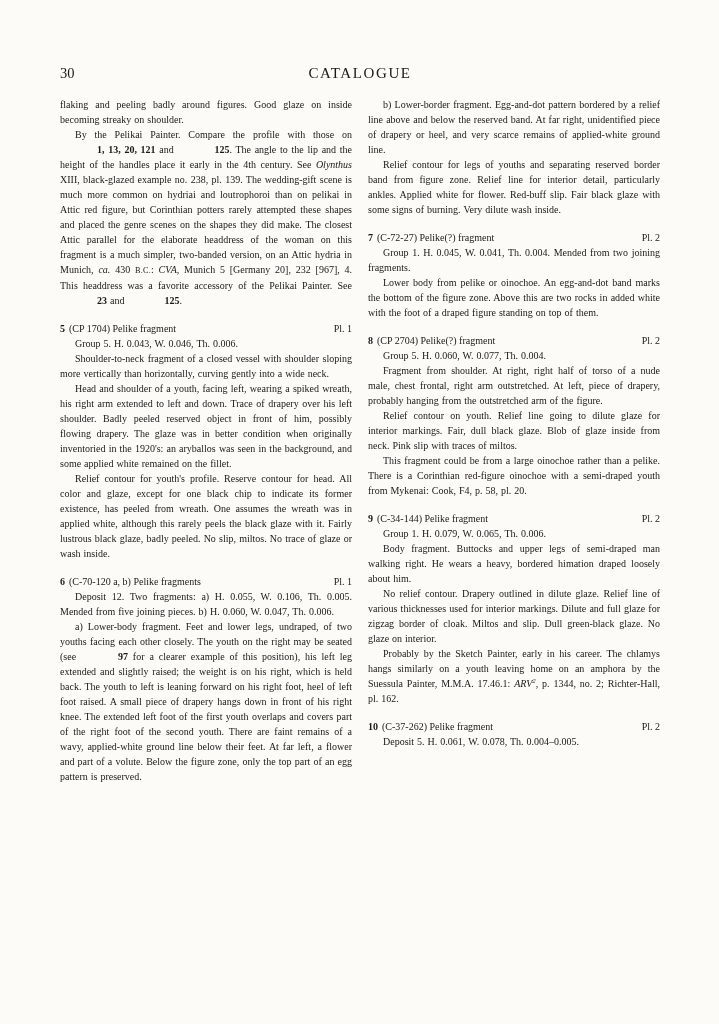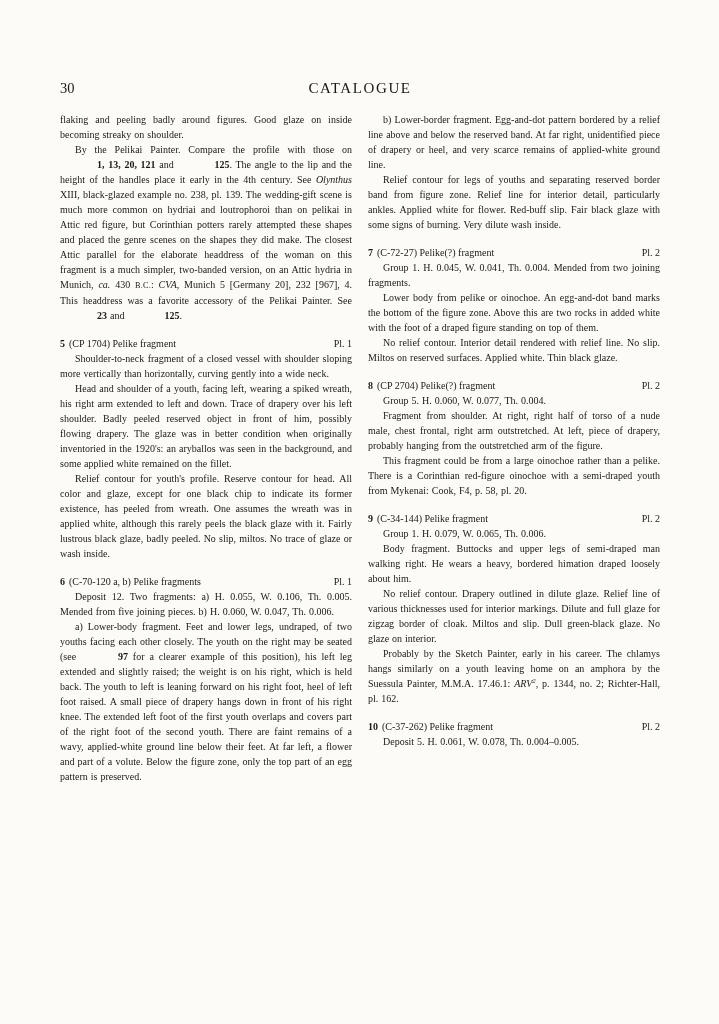--- a/index.html
+++ b/index.html
@@ -12,21 +12,21 @@
     width:719px;
     height:1024px;
     margin:0 auto;
     background:#fcfbf8;
     color:#1b1916;
     overflow:hidden;
   }
   .content{
     position:absolute;
     left:60px;
-    top:80px;
+    top:65px;
     width:600px;
   }
   .page-header{
     position:relative;
     height:17px;
     margin-bottom:15px;
   }
   .page-num{
     position:absolute;
     left:0;top:0;
@@ -83,20 +83,21 @@
     <div class="cols">
 
       <div class="col">
         <p class="para noindent"><span>flaking and peeling badly around figures. Good glaze on inside becoming streaky on shoulder.</span></p>
         <p class="para"><span>By the Pelikai Painter. Compare the profile with those on </span><span class="b">1, 13, 20, 121</span><span> and </span><span class="b">125</span><span>. The angle to the lip and the height of the handles place it early in the 4th century. See </span><span class="i">Olynthus</span><span> XIII, black-glazed example no. 238, pl. 139. The wedding-gift scene is much more common on hydriai and loutrophoroi than on pelikai in Attic red figure, but Corinthian potters rarely attempted these shapes and placed the genre scenes on the shapes they did make. The closest Attic parallel for the elaborate headdress of the woman on this fragment is a much simpler, two-banded version, on an Attic hydria in Munich, </span><span class="i">ca.</span><span> 430 </span><span class="sc">B.C.</span><span>: </span><span class="i">CVA</span><span>, Munich 5 [Germany 20], 232 [967], 4. This headdress was a favorite accessory of the Pelikai Painter. See </span><span class="b">23</span><span> and </span><span class="b">125</span><span>.</span></p>
 
         <div class="entry-head">
           <span><span class="eh-num">5</span><span class="eh-title">(CP 1704) Pelike fragment</span></span>
           <span class="eh-plate">Pl. 1</span>
         </div>
+        <p class="para"><span>Group 5. H. 0.043, W. 0.046, Th. 0.006.</span></p>
         <p class="para"><span>Shoulder-to-neck fragment of a closed vessel with shoulder sloping more vertically than horizontally, curving gently into a wide neck.</span></p>
         <p class="para"><span>Head and shoulder of a youth, facing left, wearing a spiked wreath, his right arm extended to left and down. Trace of drapery over his left shoulder. Badly peeled reserved object in front of him, possibly flowing drapery. The glaze was in better condition when originally inventoried in the 1920's: an aryballos was seen in the background, and some applied white remained on the fillet.</span></p>
         <p class="para"><span>Relief contour for youth's profile. Reserve contour for head. All color and glaze, except for one black chip to indicate its former existence, has peeled from wreath. One assumes the wreath was in applied white, although this rarely peels the black glaze with it. Fairly lustrous black glaze, badly peeled. No slip, miltos. No trace of glaze or wash inside.</span></p>
 
         <div class="entry-head">
           <span><span class="eh-num">6</span><span class="eh-title">(C-70-120 a, b) Pelike fragments</span></span>
           <span class="eh-plate">Pl. 1</span>
         </div>
         <p class="para"><span>Deposit 12. Two fragments: a) H. 0.055, W. 0.106, Th. 0.005. Mended from five joining pieces. b) H. 0.060, W. 0.047, Th. 0.006.</span></p>
         <p class="para"><span>a) Lower-body fragment. Feet and lower legs, undraped, of two youths facing each other closely. The youth on the right may be seated (see </span><span class="b">97</span><span> for a clearer example of this position), his left leg extended and slightly raised; the weight is on his right, which is held back. The youth to left is leaning forward on his right foot, heel of left foot raised. A small piece of drapery hangs down in front of his right knee. The extended left foot of the first youth overlaps and covers part of the right foot of the second youth. There are faint remains of a wavy, applied-white ground line below their feet. At far left, a flower and part of a volute. Below the figure zone, only the top part of an egg pattern is preserved.</span></p>
@@ -105,28 +106,28 @@
       <div class="col">
         <p class="para"><span>b) Lower-border fragment. Egg-and-dot pattern bordered by a relief line above and below the reserved band. At far right, unidentified piece of drapery or heel, and very scarce remains of applied-white ground line.</span></p>
         <p class="para"><span>Relief contour for legs of youths and separating reserved border band from figure zone. Relief line for interior detail, particularly ankles. Applied white for flower. Red-buff slip. Fair black glaze with some signs of burning. Very dilute wash inside.</span></p>
 
         <div class="entry-head">
           <span><span class="eh-num">7</span><span class="eh-title">(C-72-27) Pelike(?) fragment</span></span>
           <span class="eh-plate">Pl. 2</span>
         </div>
         <p class="para"><span>Group 1. H. 0.045, W. 0.041, Th. 0.004. Mended from two joining fragments.</span></p>
         <p class="para"><span>Lower body from pelike or oinochoe. An egg-and-dot band marks the bottom of the figure zone. Above this are two rocks in added white with the foot of a draped figure standing on top of them.</span></p>
-        <p class="para"><span>No relief contour. Interior detail rendered with relief line. No slip. Miltos on reserved surfaces. Applied white. Thin black glaze.</span></p>
 
         <div class="entry-head">
           <span><span class="eh-num">8</span><span class="eh-title">(CP 2704) Pelike(?) fragment</span></span>
           <span class="eh-plate">Pl. 2</span>
         </div>
         <p class="para"><span>Group 5. H. 0.060, W. 0.077, Th. 0.004.</span></p>
         <p class="para"><span>Fragment from shoulder. At right, right half of torso of a nude male, chest frontal, right arm outstretched. At left, piece of drapery, probably hanging from the outstretched arm of the figure.</span></p>
+        <p class="para"><span>Relief contour on youth. Relief line going to dilute glaze for interior markings. Fair, dull black glaze. Blob of glaze inside from neck. Pink slip with traces of miltos.</span></p>
         <p class="para"><span>This fragment could be from a large oinochoe rather than a pelike. There is a Corinthian red-figure oinochoe with a semi-draped youth from Mykenai: Cook, F4, p. 58, pl. 20.</span></p>
 
         <div class="entry-head">
           <span><span class="eh-num">9</span><span class="eh-title">(C-34-144) Pelike fragment</span></span>
           <span class="eh-plate">Pl. 2</span>
         </div>
         <p class="para"><span>Group 1. H. 0.079, W. 0.065, Th. 0.006.</span></p>
         <p class="para"><span>Body fragment. Buttocks and upper legs of semi-draped man walking right. He wears a heavy, bordered himation draped loosely about him.</span></p>
         <p class="para"><span>No relief contour. Drapery outlined in dilute glaze. Relief line of various thicknesses used for interior markings. Dilute and full glaze for zigzag border of cloak. Miltos and slip. Dull green-black glaze. No glaze on interior.</span></p>
         <p class="para"><span>Probably by the Sketch Painter, early in his career. The chlamys hangs similarly on a youth leaving home on an amphora by the Suessula Painter, M.M.A. 17.46.1: </span><span class="i">ARV</span><sup class="s i">2</sup><span>, p. 1344, no. 2; Richter-Hall, pl. 162.</span></p>

